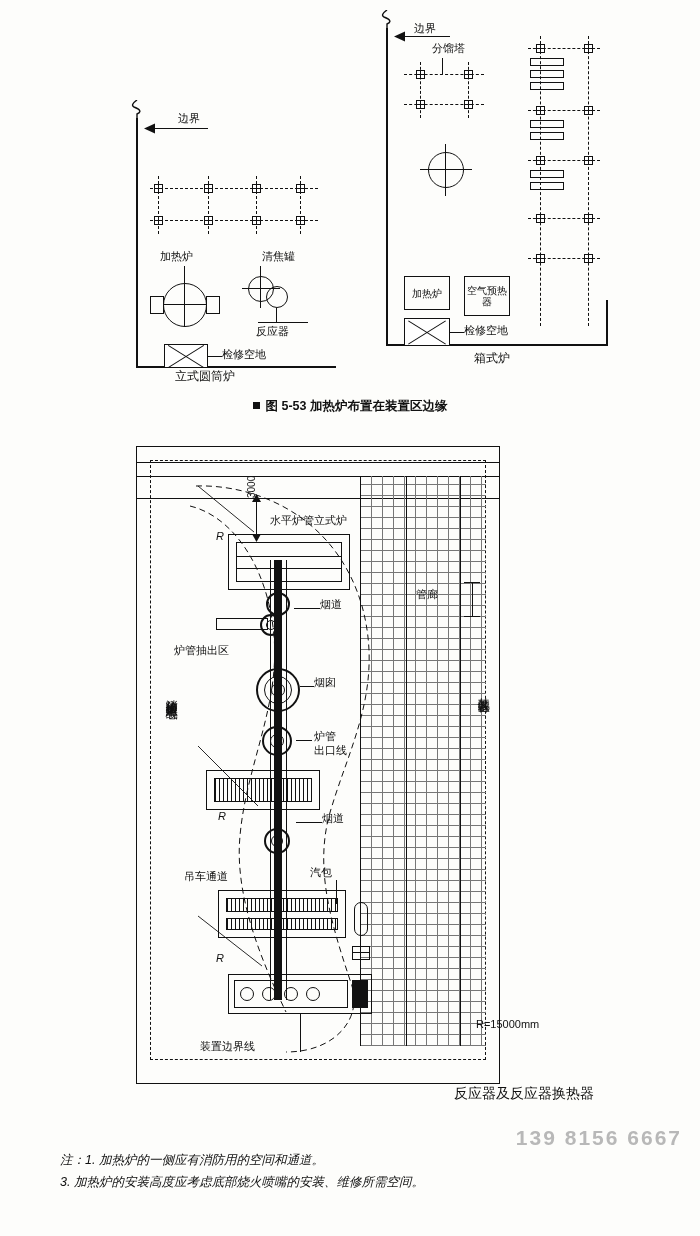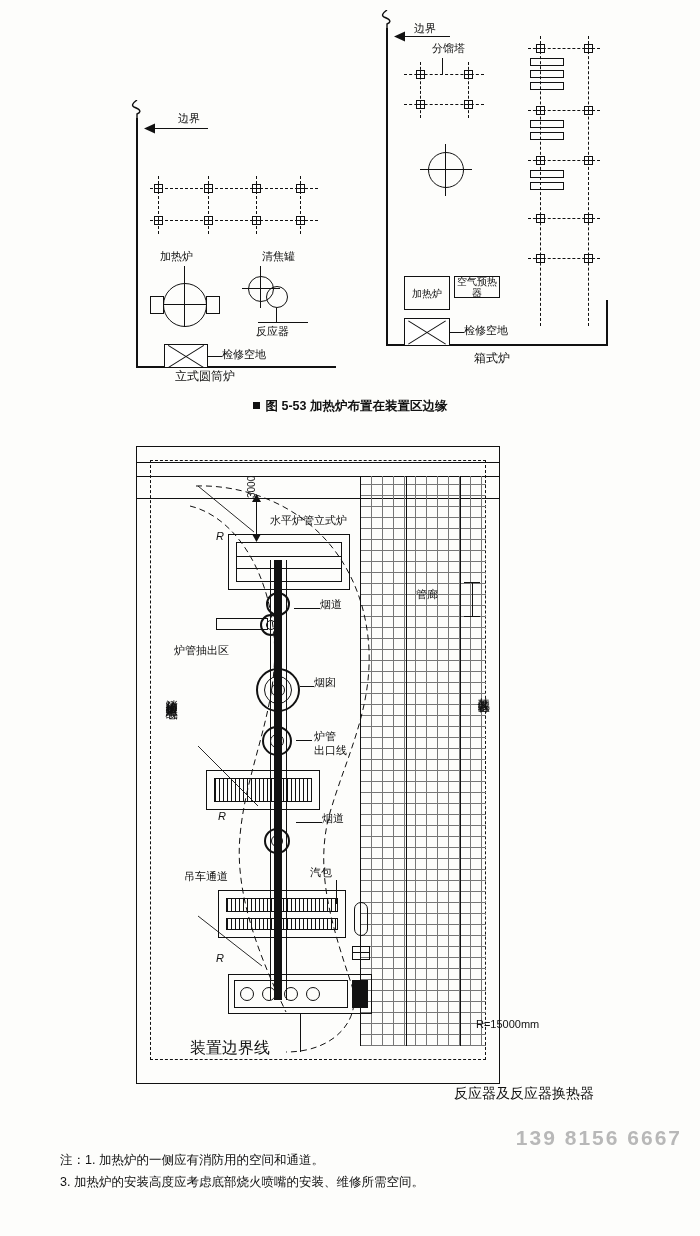--- a/index.html
+++ b/index.html
@@ -37,21 +37,21 @@
   .xbox:before,.xbox:after{content:"";position:absolute;left:0;top:50%;width:100%;height:1px;background:#111;transform-origin:center;}
   .xbox:before{transform:rotate(32deg);}
   .xbox:after{transform:rotate(-32deg);}
 
   .hatch{
     background-image:repeating-linear-gradient(90deg,#111 0 1px,transparent 1px 4px);
   }
 
   
   #notes{position:absolute;left:60px;top:1150px;width:600px;font-size:12.5px;line-height:1.75;}
-  #notes div{white-space:nowrap;}
+  #notes div{white-space:nowrap;font-style:italic;}
 
   
   #wm{position:absolute;right:18px;bottom:86px;text-align:right;color:#b8b8b8;font-weight:bold;}
   #wm .t1{font-size:21px;letter-spacing:7px;}
   #wm .t2{font-size:21px;letter-spacing:2px;margin-top:2px;}
 
   .cap53{position:absolute;left:0;top:398px;width:700px;text-align:center;font-size:12.5px;font-weight:bold;}
   .cap54{position:absolute;left:0;top:1104px;width:700px;text-align:center;font-size:12.5px;font-weight:bold;}
   .sq{display:inline-block;width:7px;height:7px;background:#111;margin-right:6px;vertical-align:1px;}
 </style>
@@ -169,21 +169,21 @@
     <div class="box" style="left:530px;top:70px;width:34px;height:8px;"></div>
     <div class="box" style="left:530px;top:82px;width:34px;height:8px;"></div>
     <div class="box" style="left:530px;top:120px;width:34px;height:8px;"></div>
     <div class="box" style="left:530px;top:132px;width:34px;height:8px;"></div>
     <div class="box" style="left:530px;top:170px;width:34px;height:8px;"></div>
     <div class="box" style="left:530px;top:182px;width:34px;height:8px;"></div>
 
     <div class="box" style="left:404px;top:276px;width:46px;height:34px;display:flex;align-items:center;justify-content:center;text-align:center;font-size:10px;line-height:1.1;">
       <span>加热炉</span>
     </div>
-    <div class="box" style="left:454px;top:276px;width:46px;height:22px;display:flex;align-items:center;justify-content:center;text-align:center;font-size:10px;line-height:1.1;">
+    <div class="box" style="left:464px;top:276px;width:46px;height:40px;display:flex;align-items:center;justify-content:center;text-align:center;font-size:10px;line-height:1.1;">
       <span>空气预热器</span>
     </div>
 
     <div class="xbox" style="left:404px;top:318px;width:46px;height:28px;"></div>
     <div class="solid" style="left:450px;top:332px;width:14px;height:1.2px;"></div>
     <div class="lbl" style="left:464px;top:324px;">检修空地</div>
 
     <div class="lbl" style="left:474px;top:352px;font-size:12px;">箱式炉</div>
   </div>
 
@@ -293,21 +293,21 @@
     <div class="lbl vert" style="left:44px;top:250px;font-size:12px;">消防检修通道中心线</div>
 
     <div class="lbl vert" style="left:356px;top:248px;font-size:12px;">其他设备区</div>
 
     <div class="lbl" style="left:296px;top:148px;">管廊</div>
 
     <div class="solid" style="left:344px;top:142px;width:16px;height:1px;"></div>
     <div class="solid" style="left:344px;top:176px;width:16px;height:1px;"></div>
     <div class="solid" style="left:352px;top:142px;width:1px;height:34px;"></div>
 
-    <div class="lbl" style="left:70px;top:600px;font-size:16px;font-family:Liberation Mono, monospace;">装置边界线</div>
+    <div class="lbl" style="left:80px;top:600px;font-size:11px;">装置边界线</div>
 
     <div class="lbl" style="left:356px;top:578px;font-size:11px;">R=15000mm</div>
   </div>
 
   <div class="lbl" style="left:454px;top:1085px;font-size:14px;">反应器及反应器换热器</div>
 
 
   <div id="wm">
     <div class="t2">139 8156 6667</div>
   </div>

